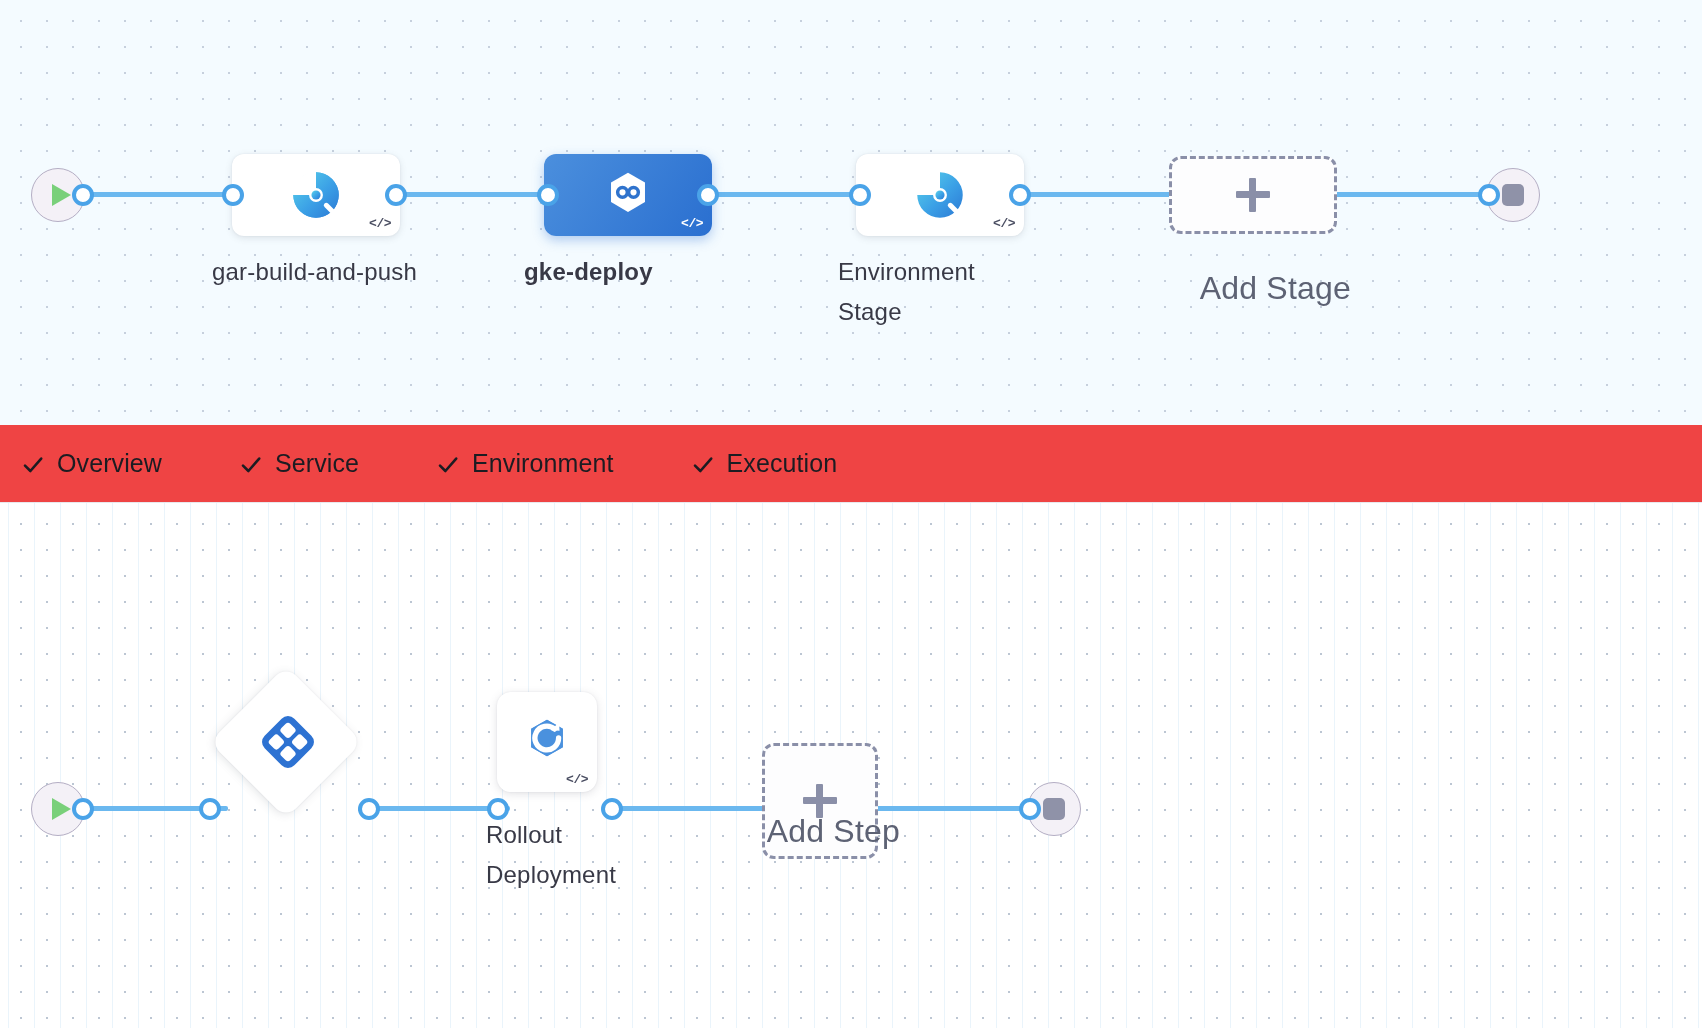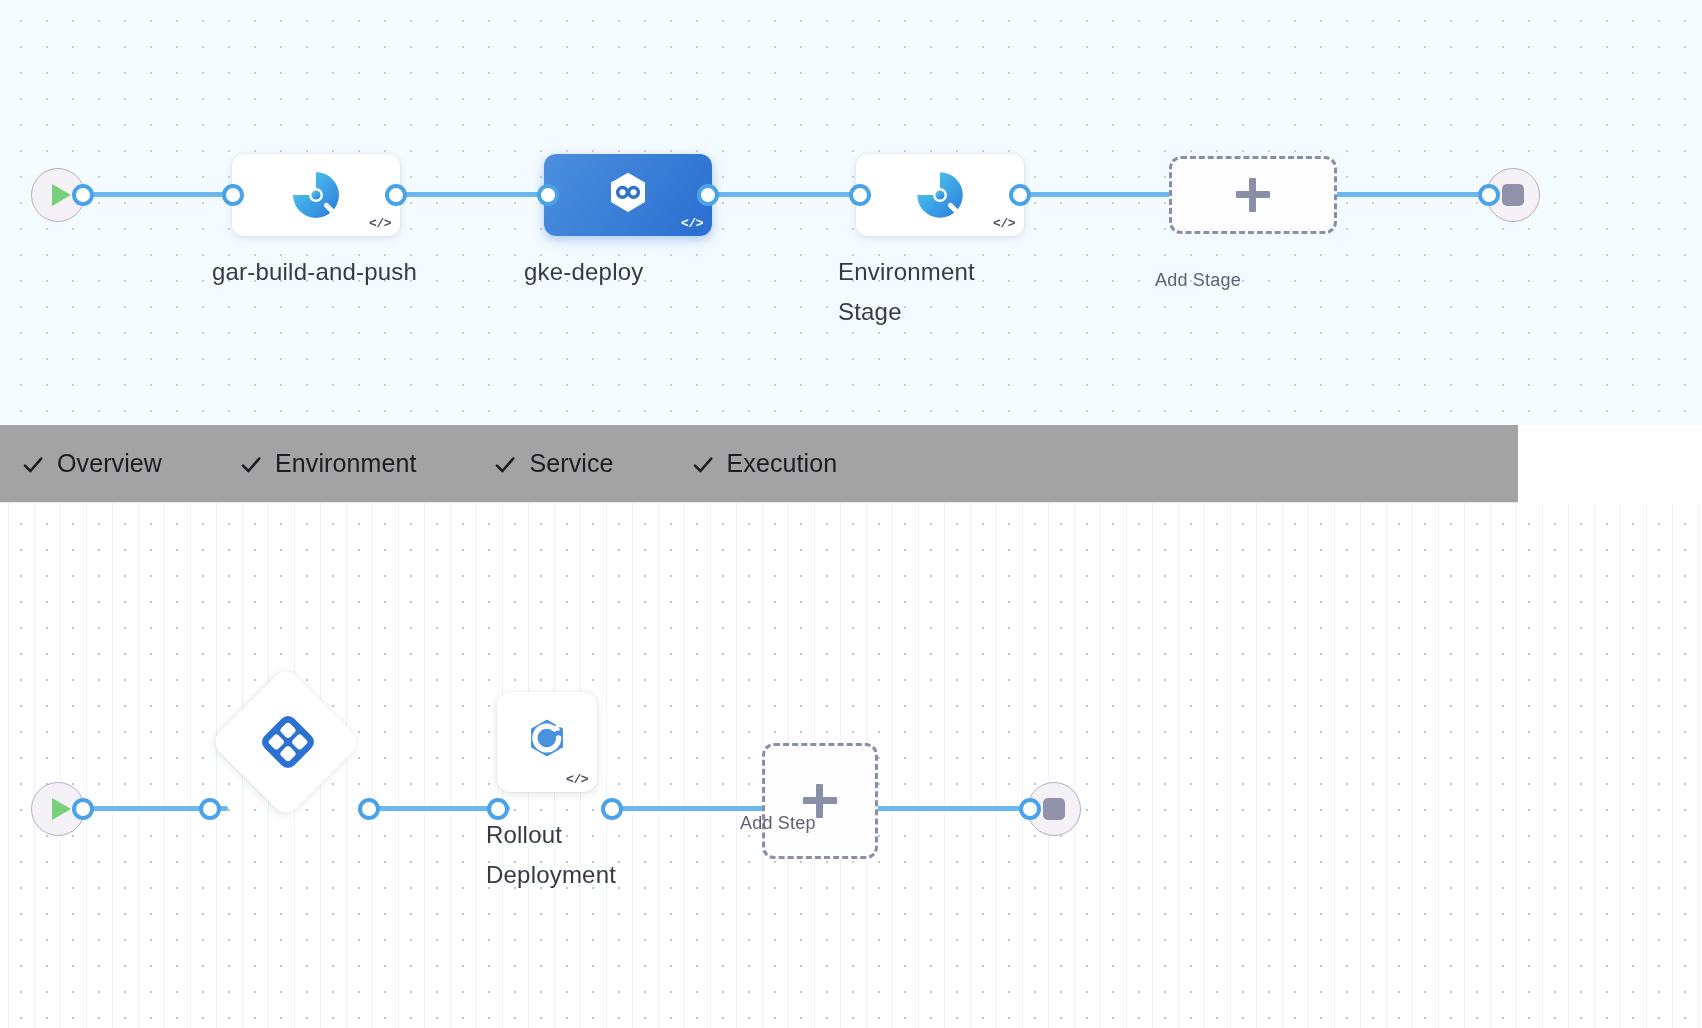--- a/index.html
+++ b/index.html
@@ -32,22 +32,22 @@
       linear-gradient(to right, #eaf4fb 1px, transparent 1px),
       radial-gradient(circle, #bcc6d3 1.3px, transparent 1.4px);
     background-size: 26px 26px, 26px 26px;
     background-position: 8px 0, 8px 8px;
     overflow: hidden;
   }
 
   
   .tabbar {
     position: absolute; left: 0; top: 425px;
-    width: 1518px; height: 78px;
-    background: #a3a3a3;
+    width: 1702px; height: 78px;
+    background: #ef4444;
     border-bottom: 1px solid #e8e8ed;
     display: flex; align-items: center;
     padding-left: 22px;
   }
   .tab {
     display: flex; align-items: center; gap: 13px;
     height: 78px;
     margin-right: 78px;
     position: relative;
     cursor: pointer;
@@ -156,22 +156,22 @@
     position: relative;
     width: 34px; height: 34px;
   }
   .plus-glyph::before, .plus-glyph::after {
     content: ""; position: absolute; background: #8a8fa8; border-radius: 1px;
   }
   .plus-glyph::before { left: 0; top: 13px; width: 34px; height: 7px; }
   .plus-glyph::after  { top: 0; left: 13px; height: 34px; width: 7px; }
 
   .add-label {
-    position: absolute; text-align: left;
-    font-size: 18px; color: #5d6274; letter-spacing: .2px;
+    position: absolute; text-align: right;
+    font-size: 32px; color: #5d6274; letter-spacing: .2px;
   }
 
   
   .step-square {
     position: absolute;
     width: 100px; height: 100px;
     border-radius: 14px;
     background: #ffffff;
     box-shadow: 0 2px 8px rgba(96,97,112,0.18), 0 0 2px rgba(40,41,61,0.08);
     display: flex; align-items: center; justify-content: center;
@@ -233,21 +233,21 @@
     <div class="stage-node selected" style="left:544px; top:154px;">
       <svg width="54" height="54" viewBox="0 0 48 48">
         <path d="M24 4.2 L39.1 12.9 L39.1 30.3 L24 39 L8.9 30.3 L8.9 12.9 Z" fill="#ffffff"></path>
         <g fill="none" stroke="#2f73cd" stroke-width="3.1" stroke-linecap="round">
           <circle cx="19.1" cy="21.6" r="4.3"></circle>
           <circle cx="28.9" cy="21.6" r="4.3"></circle>
         </g>
       </svg>
       <span class="code-badge">&lt;/&gt;</span>
     </div>
-    <div class="node-label" style="left:524px; top:252px; width:208px;">gke-deploy</div>
+    <div class="node-label" style="left:524px; top:252px; width:208px;font-weight:bold;">gke-deploy</div>
     <div class="port" style="left:537px; top:184px;"></div>
     <div class="port" style="left:697px; top:184px;"></div>
 
     <div class="stage-node" style="left:856px; top:154px;">
       <svg width="52" height="52" viewBox="0 0 48 48">
         <defs>
           <linearGradient id="ciGrad2" x1="0" y1="0" x2="1" y2="1">
             <stop offset="0%" stop-color="#5ad3ea"></stop>
             <stop offset="55%" stop-color="#3ba0e6"></stop>
             <stop offset="100%" stop-color="#2b78d4"></stop>
@@ -286,30 +286,30 @@
       </span>
       <span class="tab-label">Overview</span>
     </div>
 
     <div class="tab">
       <span class="tab-check">
         <svg width="22" height="22" viewBox="0 0 22 22">
             <path d="M3 11.6 L8.4 17 L19.2 4.6" fill="none" stroke="#1c1c22" stroke-width="2.6" stroke-linecap="round" stroke-linejoin="round"></path>
           </svg>
       </span>
-      <span class="tab-label">Environment</span>
+      <span class="tab-label">Service</span>
     </div>
 
     <div class="tab">
       <span class="tab-check">
         <svg width="22" height="22" viewBox="0 0 22 22">
             <path d="M3 11.6 L8.4 17 L19.2 4.6" fill="none" stroke="#1c1c22" stroke-width="2.6" stroke-linecap="round" stroke-linejoin="round"></path>
           </svg>
       </span>
-      <span class="tab-label">Service</span>
+      <span class="tab-label">Environment</span>
     </div>
 
 
     <div class="tab">
       <span class="tab-check">
         <svg width="22" height="22" viewBox="0 0 22 22">
             <path d="M3 11.6 L8.4 17 L19.2 4.6" fill="none" stroke="#1c1c22" stroke-width="2.6" stroke-linecap="round" stroke-linejoin="round"></path>
           </svg>
       </span>
       <span class="tab-label">Execution</span>

